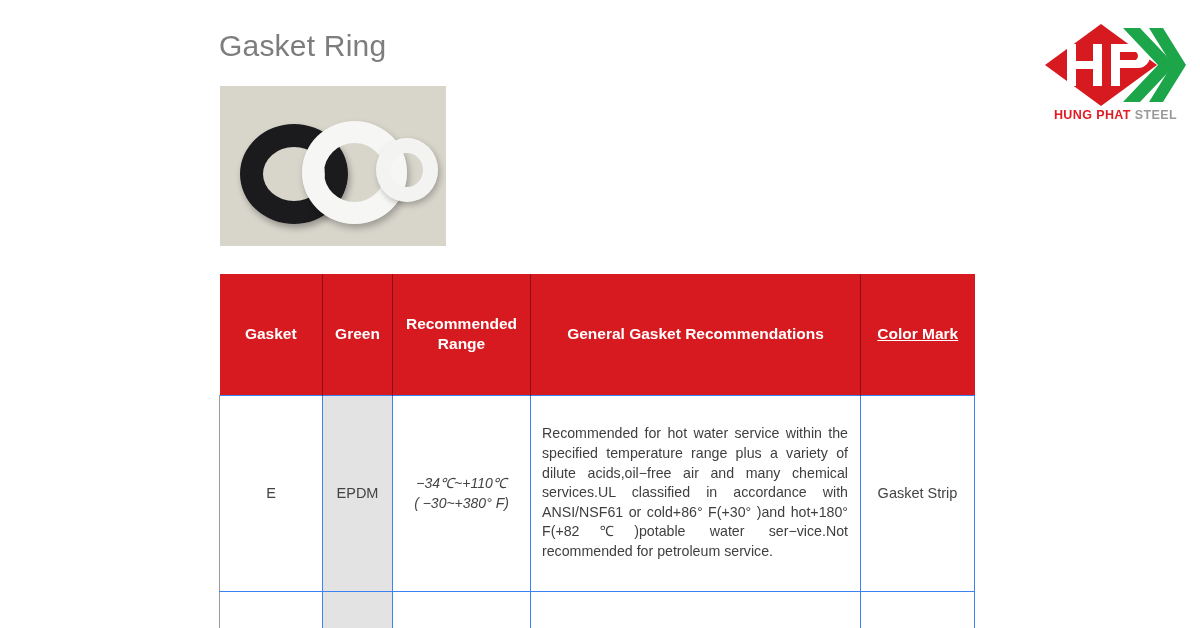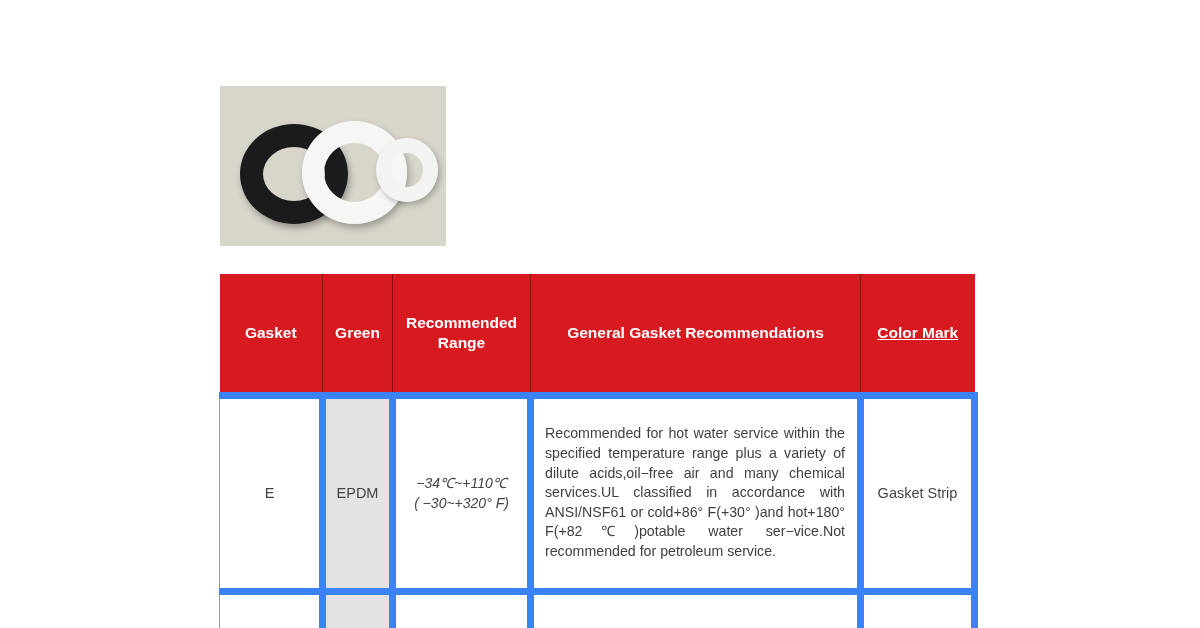--- a/index.html
+++ b/index.html
@@ -57,21 +57,21 @@
     table-layout:fixed;
   }
   .spec-table th {
     background:#d71920; color:#ffffff;
     font-size:15.5px; font-weight:bold; text-align:center;
     height:121px; vertical-align:middle; padding:0 6px;
     border-right:1px solid #8d1016; line-height:20px;
   }
   .spec-table th:last-child { border-right:none;text-decoration:underline; }
   .spec-table td {
-    border:7px solid #3b82f6; color:#444; font-size:14.5px;
+    border:1px solid #3b82f6; color:#444; font-size:14.5px;
     vertical-align:middle; text-align:center;
     font-family:"Liberation Sans", sans-serif;
   }
   .col-gasket { width:103px; }
   .col-name   { width:70px; }
   .col-temp   { width:138px; }
   .col-rec    { width:330px; }
   .col-color  { width:114px; }
 
   td.cell-name { background:#e3e3e3;margin-top:9px; }
@@ -83,21 +83,43 @@
   }
   .row-1 td { height:196px; }
   .row-2 td { height:40px; }
   .spec-table tr td:first-child { border-left:1px solid #9a9a9a; }
 </style>
 </head>
 <body>
 
 <div class="page">
 
+  <div class="page-title">Gasket Ring</div>
 
+  <div class="logo">
+    <div class="logo-mark">
+      <svg width="145" height="86" viewBox="0 0 145 86">
+
+        <polygon points="58,2 114,43 58,84 2,43" fill="#d71920"></polygon>
+
+        <rect x="24" y="22" width="9" height="42" fill="#ffffff"></rect>
+        <rect x="50" y="22" width="9" height="42" fill="#ffffff"></rect>
+        <rect x="24" y="39" width="35" height="8" fill="#ffffff"></rect>
+        <rect x="68" y="22" width="9" height="42" fill="#ffffff"></rect>
+        <path d="M77 22 h18 a12 12 0 0 1 0 24 h-18 v-8 h16 a5 5 0 0 0 0 -8 h-16 z" fill="#ffffff"></path>
+
+        <polygon points="80,6 97,6 132,43 97,80 80,80 115,43" fill="#1da54a"></polygon>
+        <polygon points="106,6 120,6 143,43 120,80 106,80 129,43" fill="#1da54a"></polygon>
+      </svg>
+    </div>
+    <div class="logo-caption">
+      <span class="lc-red">HUNG PHAT</span>
+      <span class="lc-gray">STEEL</span>
+    </div>
+  </div>
 
   <div class="photo">
     <div class="photo-inner">
       <div class="ring ring-black"></div>
       <div class="ring ring-white-lg"></div>
       <div class="ring ring-white-sm"></div>
     </div>
   </div>
 
   <table class="spec-table">
@@ -116,21 +138,21 @@
         <th>General Gasket Recommendations</th>
         <th>Color Mark</th>
       </tr>
     </thead>
     <tbody>
       <tr class="row-1">
         <td class="cell-gasket">E</td>
         <td class="cell-name">EPDM</td>
         <td class="cell-temp">
           <div>−34℃~+110℃</div>
-          <div>( −30~+320° F)</div>
+          <div>( −30~+380° F)</div>
         </td>
         <td class="cell-rec">Recommended for hot water service within the specified temperature range plus a variety of dilute acids,oil−free air and many chemical services.UL classified in accordance with ANSI/NSF61 or cold+86° F(+30° )and hot+180° F(+82℃)potable water ser−vice.Not recommended for petroleum service.</td>
         <td class="cell-color">Gasket Strip</td>
       </tr>
       <tr class="row-2">
         <td class="cell-gasket"></td>
         <td class="cell-name"></td>
         <td class="cell-temp"></td>
         <td class="cell-rec"></td>
         <td class="cell-color"></td>

